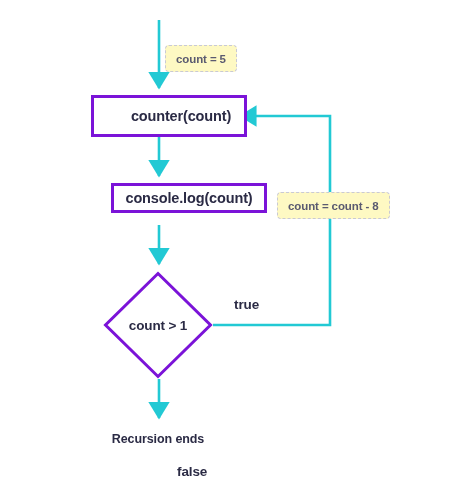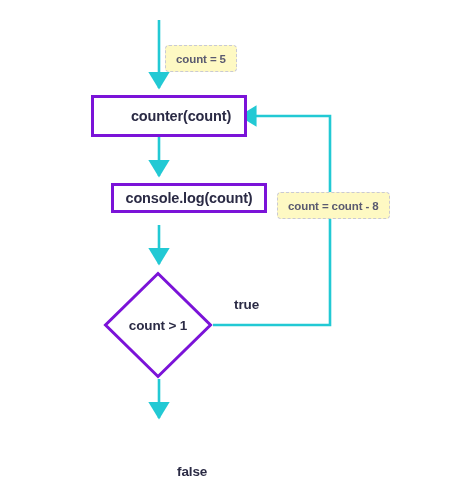--- a/index.html
+++ b/index.html
@@ -199,14 +199,15 @@
   </div>
 
   <div class="annotation-chip" id="annotation-count-decrement">
     <span class="chip-label">count = count - 8</span>
   </div>
 
   <div class="edge-label" id="edge-label-true">true</div>
 
   <div class="edge-label" id="edge-label-false">false</div>
 
+  <div id="terminal-text">Recursion ends</div>
 
 </div>
 
 </body></html>

